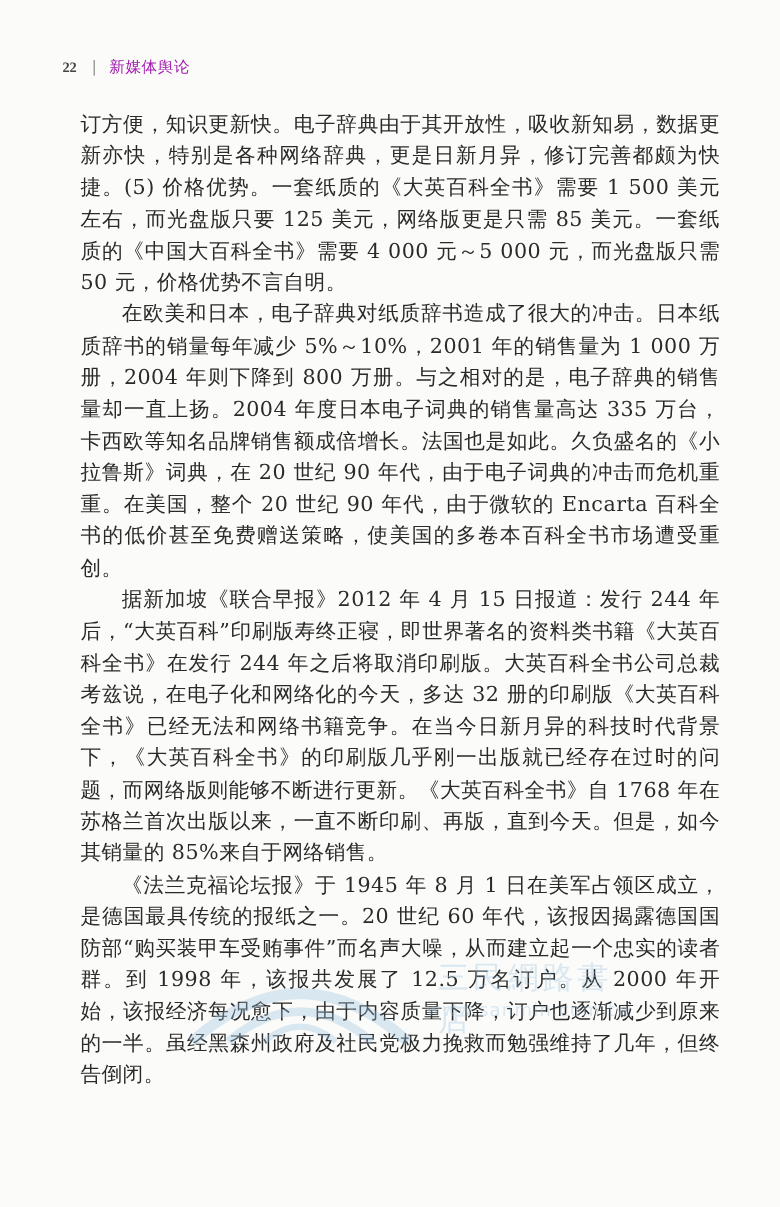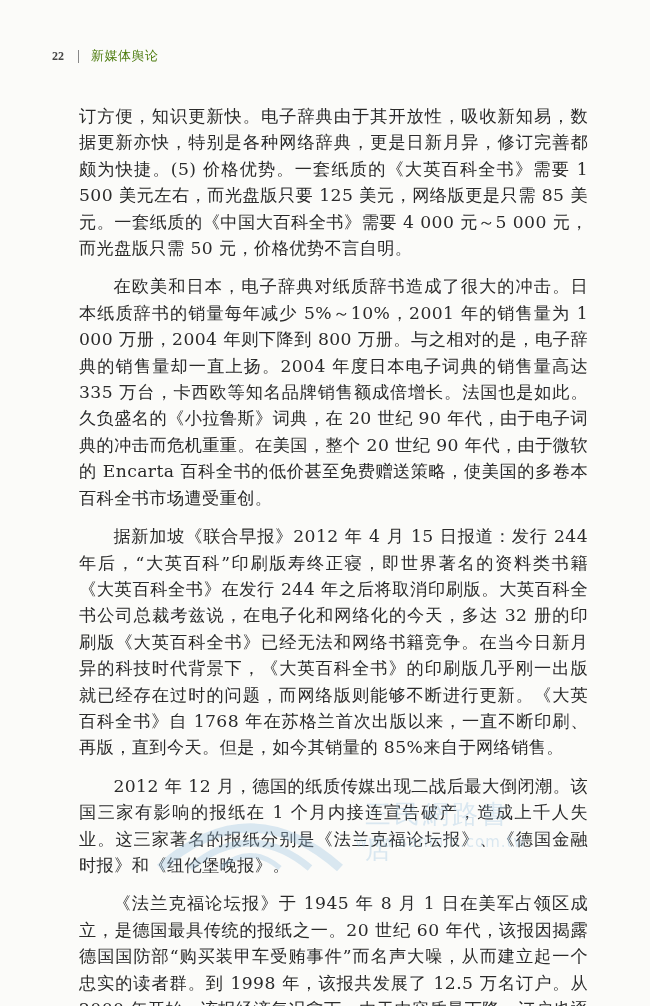--- a/index.html
+++ b/index.html
@@ -11,30 +11,30 @@
       font-family: "DejaVu Serif", "Liberation Serif", serif;
       color: #2a2a2a;
     }
     .page-header {
       position: absolute; left: 52px; top: 47px;
       display: flex; align-items: center;
       font-size: 13px; color: #555;
     }
     .page-number { font-weight: bold; font-size: 12px; color: #444; font-family: "Liberation Serif", serif; }
     .header-sep { display: inline-block; width: 1px; height: 13px; background: #888; margin: 0 12px 0 14px; }
-    .book-title { font-family: "DejaVu Sans", sans-serif; font-size: 13px; color: #4d7c0f; letter-spacing: 0.5px; }
+    .book-title { font-family: "DejaVu Sans", sans-serif; font-size: 13px; color: #a21caf; letter-spacing: 0.5px; }
     .body-text {
       position: absolute; left: 67px; top: 91px; width: 533px;
       font-size: 17.2px;
       line-height: 26.4px;
       text-align: justify;
       text-justify: inter-character;
       letter-spacing: 0.4px;
     }
-    .body-text p { margin: 12px; text-indent: 2em; }
+    .body-text p { margin: 0; text-indent: 2em; }
     .body-text p.continued { text-indent: 0; }
     .watermark {
       position: absolute; left: 150px; top: 795px;
       width: 380px; height: 80px;
       pointer-events: none;
       opacity: 0.35;
     }
     .wm-arc { position: absolute; left: 0; top: 8px; }
     .wm-name {
       position: absolute; left: 215px; top: 2px;
@@ -51,21 +51,20 @@
 <div class="page-header">
   <span class="page-number">22</span>
   <span class="header-sep"></span>
   <span class="book-title">新媒体舆论</span>
 </div>
 
 <div class="body-text">
   <p class="continued">订方便，知识更新快。电子辞典由于其开放性，吸收新知易，数据更新亦快，特别是各种网络辞典，更是日新月异，修订完善都颇为快捷。(5) 价格优势。一套纸质的《大英百科全书》需要 1 500 美元左右，而光盘版只要 125 美元，网络版更是只需 85 美元。一套纸质的《中国大百科全书》需要 4 000 元～5 000 元，而光盘版只需 50 元，价格优势不言自明。</p>
   <p>在欧美和日本，电子辞典对纸质辞书造成了很大的冲击。日本纸质辞书的销量每年减少 5%～10%，2001 年的销售量为 1 000 万册，2004 年则下降到 800 万册。与之相对的是，电子辞典的销售量却一直上扬。2004 年度日本电子词典的销售量高达 335 万台，卡西欧等知名品牌销售额成倍增长。法国也是如此。久负盛名的《小拉鲁斯》词典，在 20 世纪 90 年代，由于电子词典的冲击而危机重重。在美国，整个 20 世纪 90 年代，由于微软的 Encarta 百科全书的低价甚至免费赠送策略，使美国的多卷本百科全书市场遭受重创。</p>
   <p>据新加坡《联合早报》2012 年 4 月 15 日报道：发行 244 年后，“大英百科”印刷版寿终正寝，即世界著名的资料类书籍《大英百科全书》在发行 244 年之后将取消印刷版。大英百科全书公司总裁考兹说，在电子化和网络化的今天，多达 32 册的印刷版《大英百科全书》已经无法和网络书籍竞争。在当今日新月异的科技时代背景下，《大英百科全书》的印刷版几乎刚一出版就已经存在过时的问题，而网络版则能够不断进行更新。《大英百科全书》自 1768 年在苏格兰首次出版以来，一直不断印刷、再版，直到今天。但是，如今其销量的 85%来自于网络销售。</p>
-  <p>2012 年 12 月，德国的纸质传媒出现二战后最大倒闭潮。该国三家有影响的报纸在 1 个月内接连宣告破产，造成上千人失业。这三家著名的报纸分别是《法兰克福论坛报》、《德国金融时报》和《纽伦堡晚报》。</p>
   <p>《法兰克福论坛报》于 1945 年 8 月 1 日在美军占领区成立，是德国最具传统的报纸之一。20 世纪 60 年代，该报因揭露德国国防部“购买装甲车受贿事件”而名声大噪，从而建立起一个忠实的读者群。到 1998 年，该报共发展了 12.5 万名订户。从 2000 年开始，该报经济每况愈下，由于内容质量下降，订户也逐渐减少到原来的一半。虽经黑森州政府及社民党极力挽救而勉强维持了几年，但终告倒闭。</p>
 
 </div>
 
 <div class="watermark">
   <svg class="wm-arc" width="200" height="70" viewBox="0 0 200 70">
     <path d="M10 65 Q 100 -15 190 65" fill="none" stroke="#9cc3e0" stroke-width="9"></path>
     <path d="M40 65 Q 100 15 160 65" fill="none" stroke="#9cc3e0" stroke-width="7"></path>
     <path d="M70 65 Q 100 40 130 65" fill="none" stroke="#9cc3e0" stroke-width="5"></path>
   </svg>

